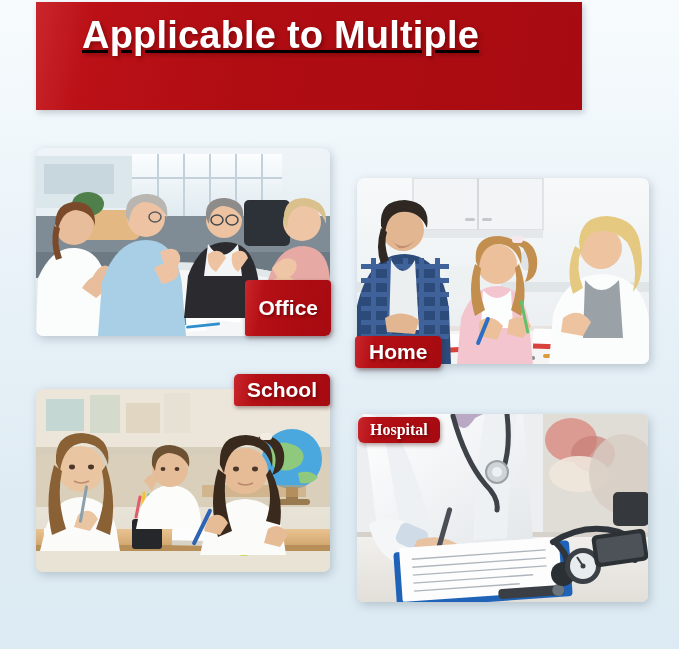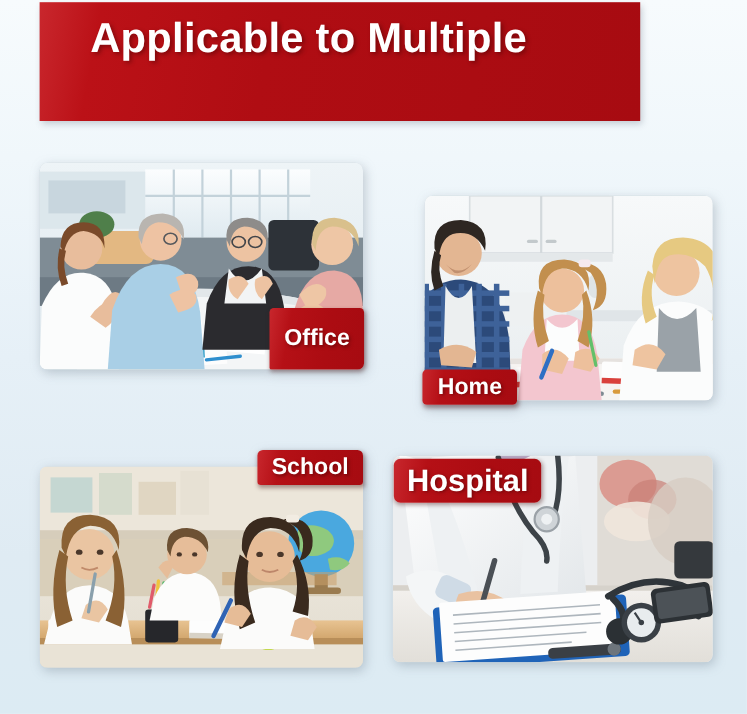--- a/index.html
+++ b/index.html
@@ -12,20 +12,21 @@
     background:linear-gradient(180deg,#f7fbfd 0%,#f0f7fb 22%,#e6f0f7 50%,#dfebf3 78%,#dcebf3 100%);
     position:relative;
   }
 
   
   .banner {
     position:absolute; left:36px; top:2px; width:546px; height:108px;
     background:linear-gradient(100deg,#c9272d 0%,#bb1117 10%,#b00d13 38%,#ab0c12 72%,#a70b11 100%);
     box-shadow:2px 3px 6px rgba(90,100,115,.30);
     padding:10px 0 0 46px;
+    text-decoration:underline;
   }
   .banner-line {
     color:#fff; font-weight:bold; letter-spacing:.2px;
     text-shadow:2px 2px 4px rgba(60,0,0,.45);
     white-space:nowrap;
   }
   .banner-line.l1 { font-size:38px; line-height:46px; }
   .banner-line.l2 { font-size:34px; line-height:42px; }
 
   
@@ -36,38 +37,38 @@
     filter:drop-shadow(2px 3px 5px rgba(90,105,120,.32));
   }
   .photo {
     position:absolute; inset:0;
     border-radius:7px; overflow:hidden;
     background:#cfd9e0;
   }
   .photo svg { display:block; width:100%; height:100%; }
 
   .card-office   { left:36px;  top:148px; width:294px; height:188px; }
-  .card-home     { left:357px; top:178px; width:262px; height:186px;margin-left:29px; }
-  .card-school   { left:36px;  top:389px; width:294px; height:183px;margin-top:35px; }
+  .card-home     { left:357px; top:178px; width:292px; height:186px; }
+  .card-school   { left:36px;  top:389px; width:294px; height:183px; }
   .card-hospital { left:357px; top:414px; width:291px; height:188px; }
 
   
   .tag {
     position:absolute; z-index:5;
     background:linear-gradient(100deg,#c8272d 0%,#b51016 22%,#ac0c12 60%,#a60b11 100%);
     color:#fff; font-weight:bold;
     display:flex; align-items:center; justify-content:center;
     box-shadow:1px 2px 4px rgba(70,20,20,.42);
     text-shadow:1.5px 1.5px 3px rgba(60,0,0,.5);
     white-space:nowrap;
   }
   .tag-office   { right:-1px;  bottom:0px;  padding:16px 13px; font-size:21px; border-radius:4px 4px 6px 2px; }
   .tag-home     { left:-2px;   bottom:-4px; padding:4px 14px; font-size:21px; border-radius:4px; }
   .tag-school   { right:0px;   top:-15px;   padding:4px 13px; font-size:21px; border-radius:5px 5px 3px 3px; }
-  .tag-hospital { left:1px;    top:3px;     padding:4px 12px; font-size:28px; border-radius:6px; }
+  .tag-hospital { left:1px;    top:3px;     padding:4px 12px; font-size:16px; border-radius:6px;font-family:Liberation Serif, serif; }
 </style>
 </head>
 <body>
 
 <div class="banner">
   <div class="banner-line l1">Applicable to Multiple</div>
 </div>
 
 <div class="card card-office">
   <div class="photo">

